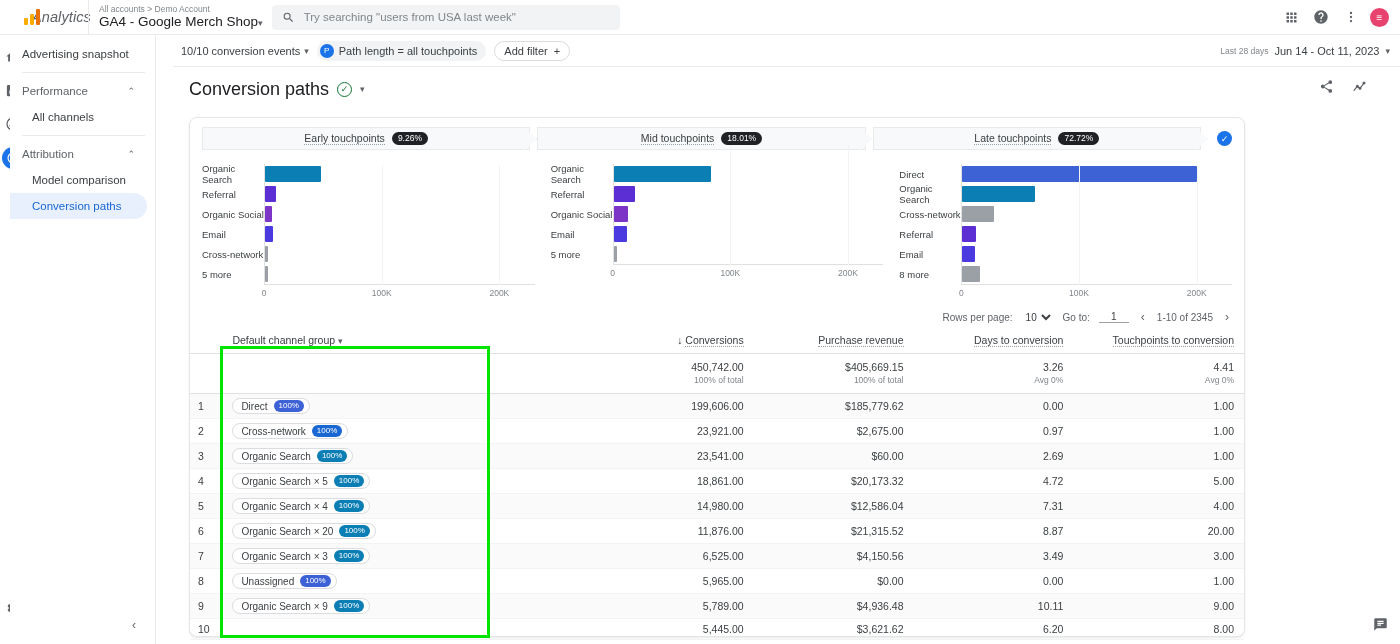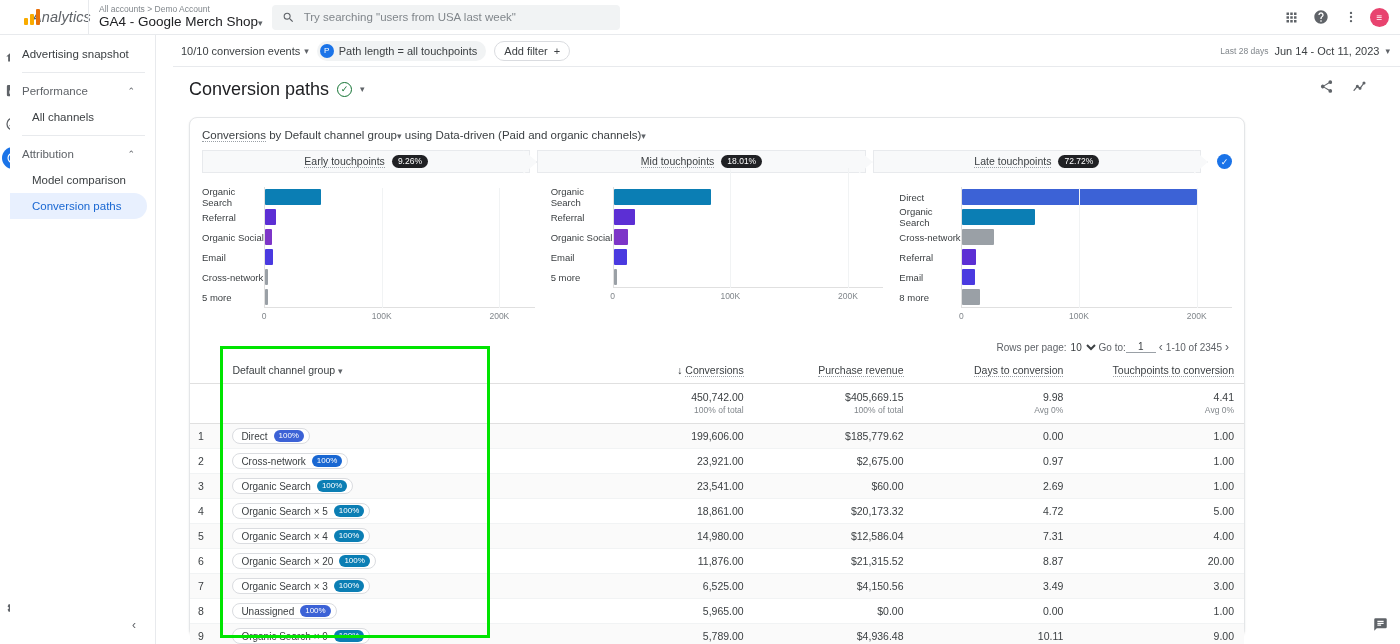--- a/index.html
+++ b/index.html
@@ -156,21 +156,21 @@
   .plabel { width: 62px; font-size: 9.5px; color: #3c4043; text-align: left; flex: none; }
   .ptrack { position: relative; flex: 1; height: 20px; border-left: 1px solid #e0e0e0; }
   .pbar { position: absolute; left: 0; top: 2px; height: 16px; border-radius: 1px; }
   .paxis { position: relative; height: 18px; margin-left: 62px; border-top: 1px solid #e0e0e0; }
   .paxis span { position: absolute; top: 3px; font-size: 8.5px; color: #80868b; transform: translateX(-50%); }
   .gridline { position: absolute; top: -120px; width: 1px; height: 120px; background: #f1f3f4; }
 
   
   .pager {
     display: flex; align-items: center; justify-content: flex-end;
-    padding: 8px 12px 0 0; font-size: 10px; color: #5f6368; margin-top: 7px;
+    gap: 9px; padding: 8px 12px 0 0; font-size: 10px; color: #5f6368;
   }
   .pager select {
     font-family: "Liberation Sans", sans-serif; font-size: 10px; color: #3c4043;
     border: none; background: transparent; outline: none; cursor: pointer;
   }
   .goto-input {
     width: 30px; border: none; border-bottom: 1px solid #9aa0a6; outline: none;
     font-family: "Liberation Sans", sans-serif; font-size: 10px; text-align: center; color: #3c4043;
   }
   .pg-arrow { cursor: pointer; color: #5f6368; font-size: 12px; padding: 0 3px; }
@@ -343,27 +343,20 @@
               <circle cx="8" cy="11" r="1.4" fill="#5f6368"></circle>
               <circle cx="12" cy="14" r="1.4" fill="#5f6368"></circle>
               <circle cx="18" cy="6" r="1.4" fill="#5f6368"></circle>
             </svg>
         </span>
       </span>
     </div>
 
     <div class="card">
 
-      <div class="dim-line">
-        <span class="ul lnk">Conversions</span>
-        <span>by</span>
-        <span class="lnk">Default channel group</span><span class="caret-sm">▾</span>
-        <span>using</span>
-        <span class="lnk">Data-driven (Paid and organic channels)</span><span class="caret-sm">▾</span>
-      </div>
 
       <div class="tp-bar">
         <div class="tp-seg">
           <span class="tp-label">Early touchpoints</span>
           <span class="tp-pct">9.26%</span>
         </div>
         <div class="tp-seg">
           <span class="tp-label">Mid touchpoints</span>
           <span class="tp-pct">18.01%</span>
         </div>
@@ -554,21 +547,21 @@
             <td></td>
             <td>
               <div class="sum-val">450,742.00</div>
               <div class="sum-sub">100% of total</div>
             </td>
             <td>
               <div class="sum-val">$405,669.15</div>
               <div class="sum-sub">100% of total</div>
             </td>
             <td>
-              <div class="sum-val">9.98</div>
+              <div class="sum-val">3.26</div>
               <div class="sum-sub">Avg 0%</div>
             </td>
             <td>
               <div class="sum-val">4.41</div>
               <div class="sum-sub">Avg 0%</div>
             </td>
           </tr>
         </thead>
         <tbody id="tbody">
             <tr class="drow">

